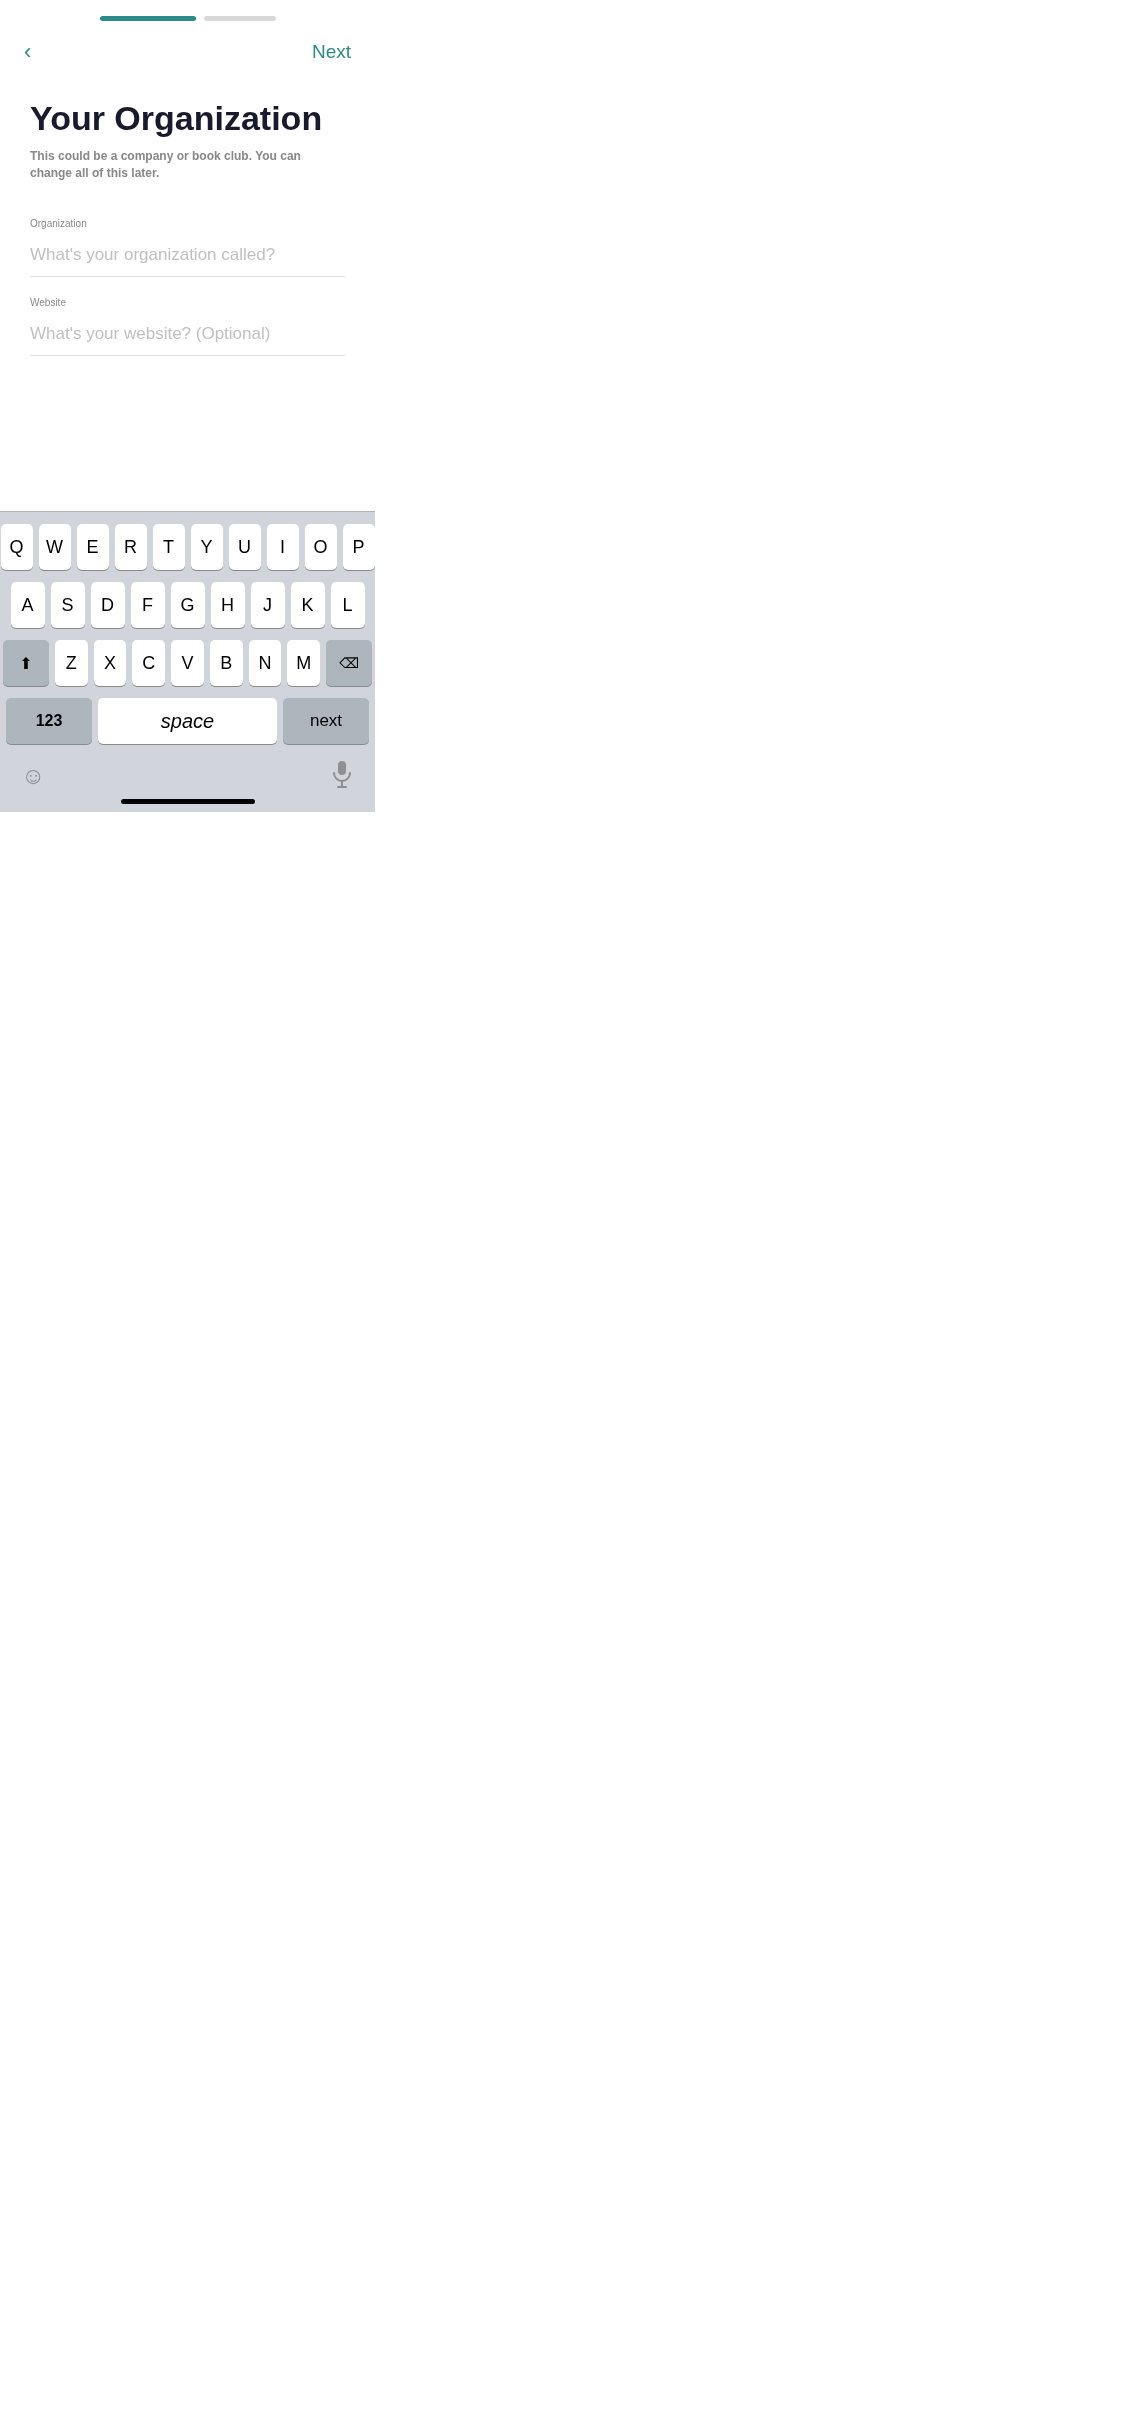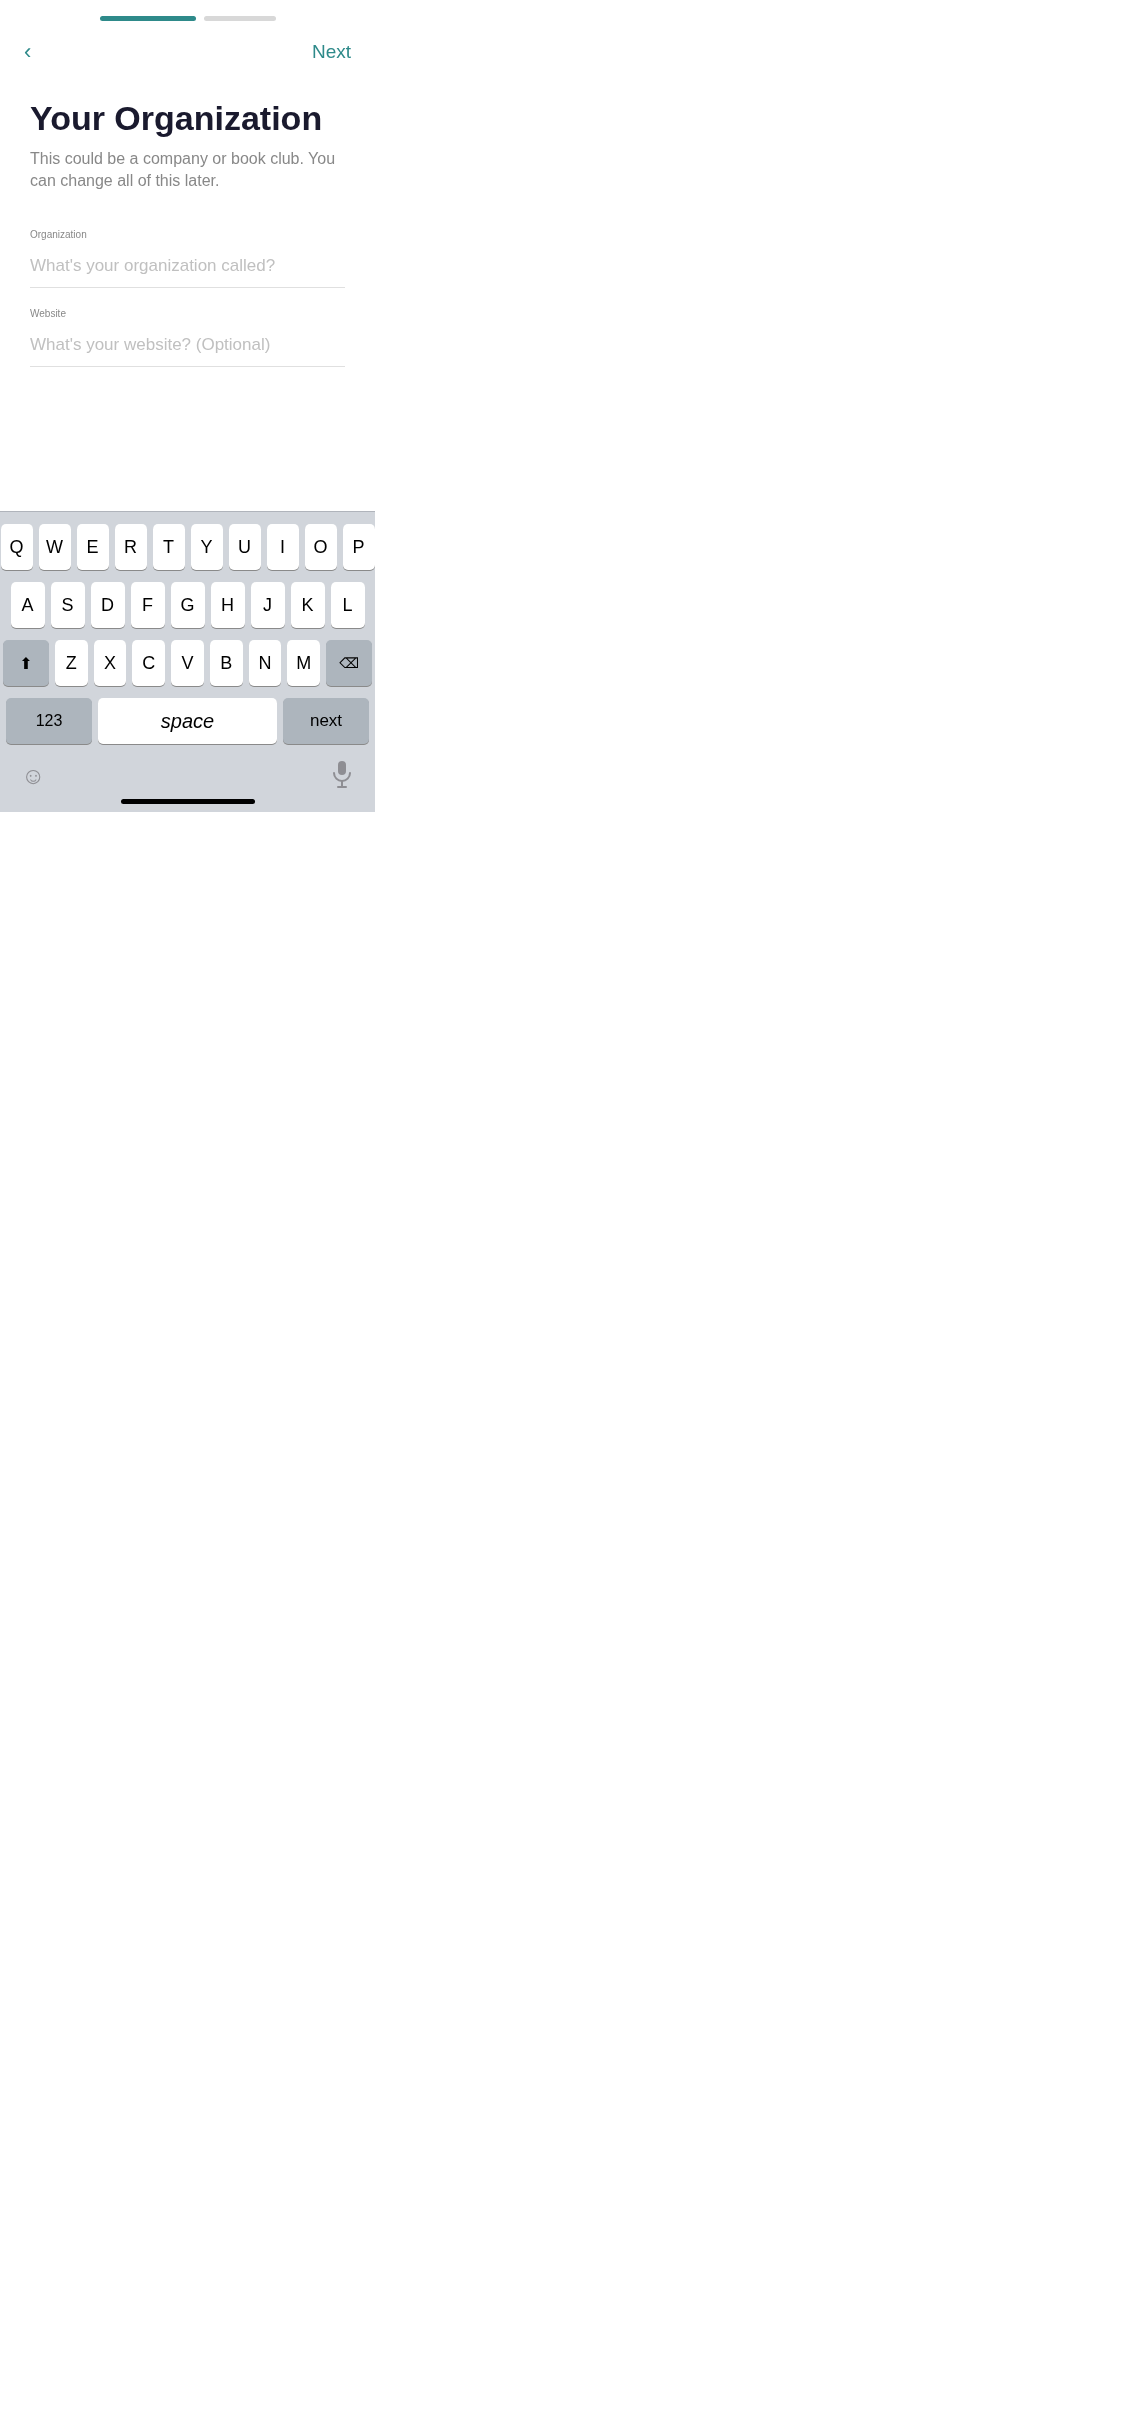--- a/index.html
+++ b/index.html
@@ -92,24 +92,25 @@
     .page-title {
       font-size: 34px;
       font-weight: 700;
       color: #1a1a2e;
       line-height: 1.15;
       margin-bottom: 10px;
       font-family: Liberation Sans, sans-serif;
     }
 
     .page-subtitle {
-      font-size: 16px;
+      font-size: 12px;
       color: #888888;
       line-height: 1.4;
       margin-bottom: 36px;
+      font-weight: bold;
     }
 
     .field-group {
       margin-bottom: 0;
     }
 
     .field-label {
       font-size: 10px;
       color: #888888;
       margin-bottom: 6px;
@@ -199,20 +200,21 @@
       font-size: 16px;
       color: #000;
       height: 46px;
       width: 86px;
       display: flex;
       align-items: center;
       justify-content: center;
       cursor: pointer;
       box-shadow: 0 1px 0 0 #8a8a8a;
       flex-shrink: 0;
+      font-weight: bold;
     }
 
     .key-space {
       background: #ffffff;
       border: none;
       border-radius: 5px;
       font-size: 20px;
       color: #000;
       height: 46px;
       flex: 1;

